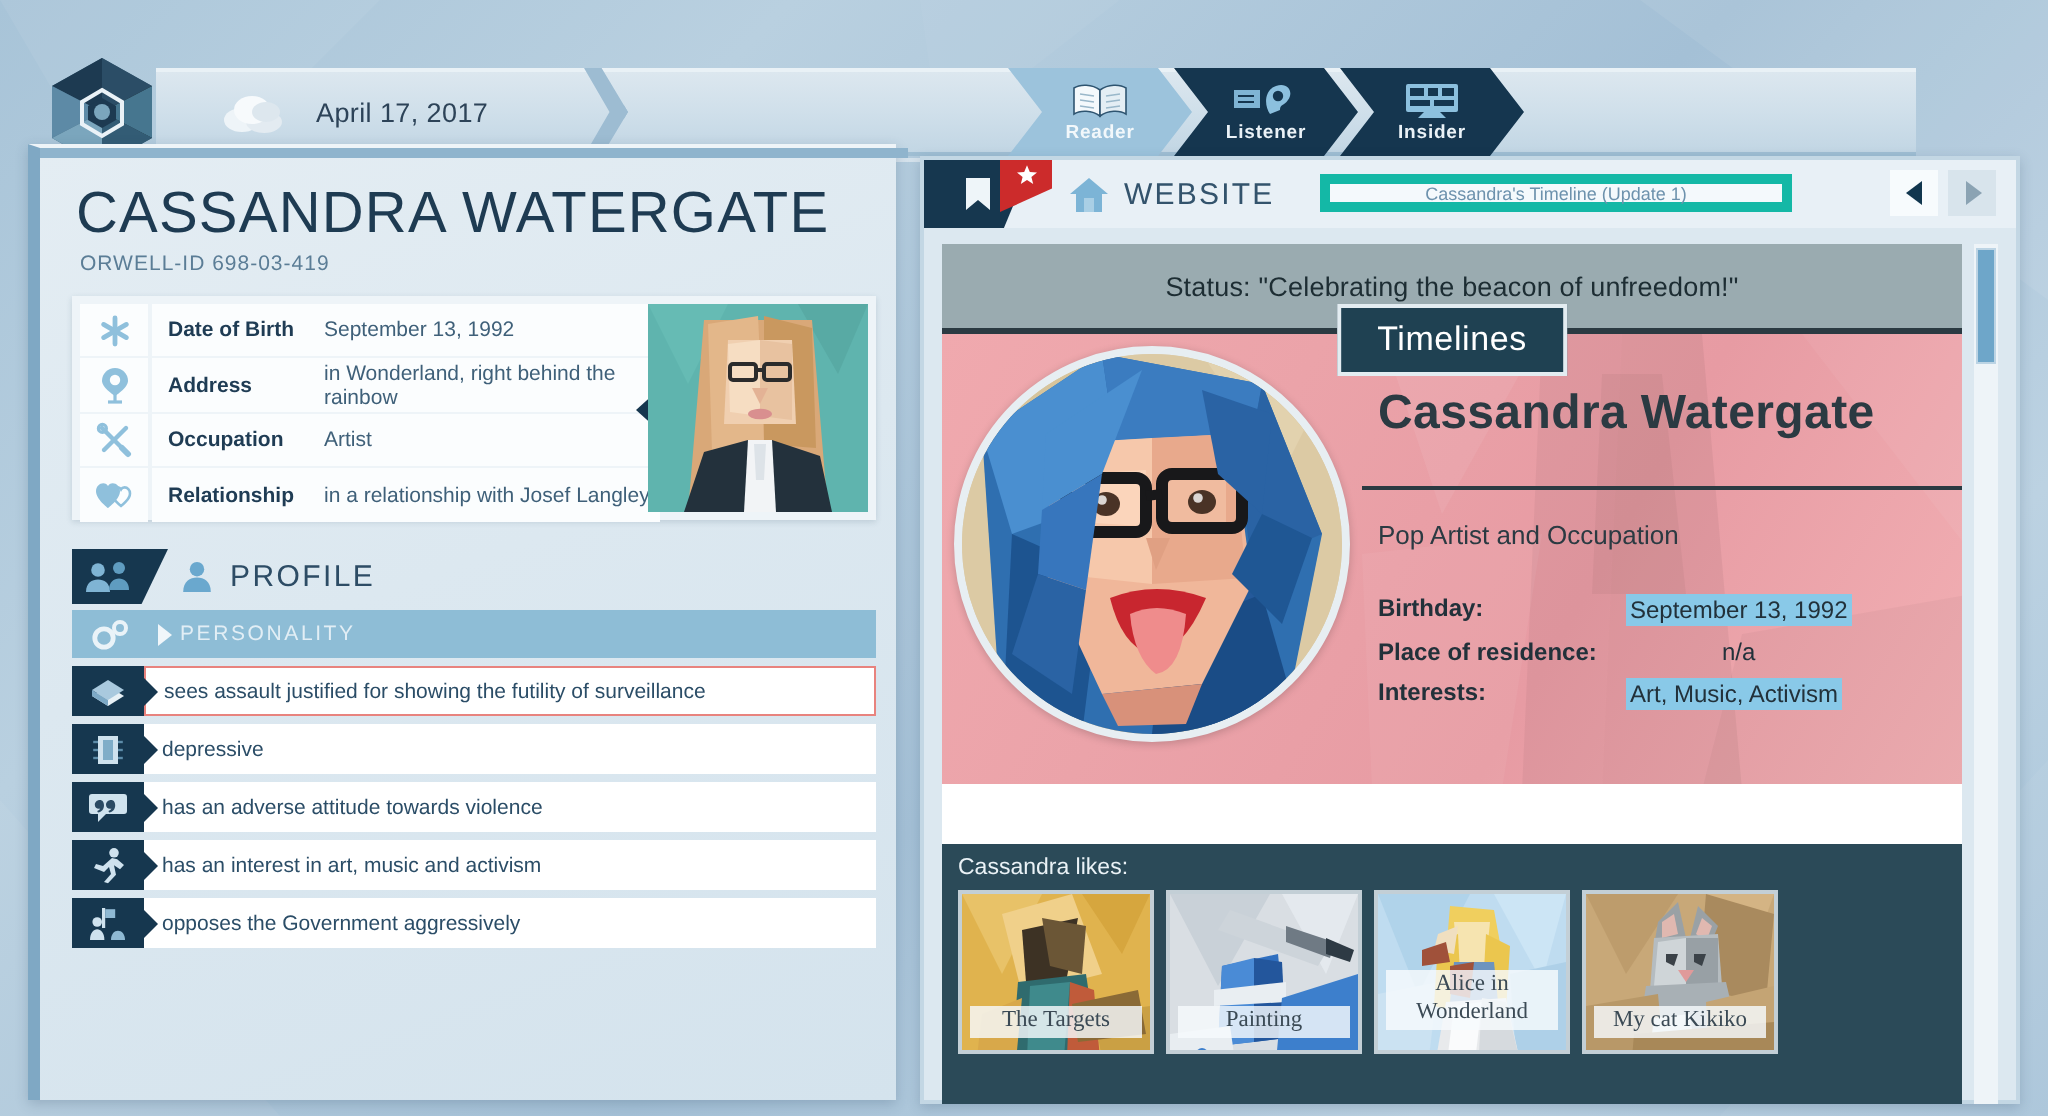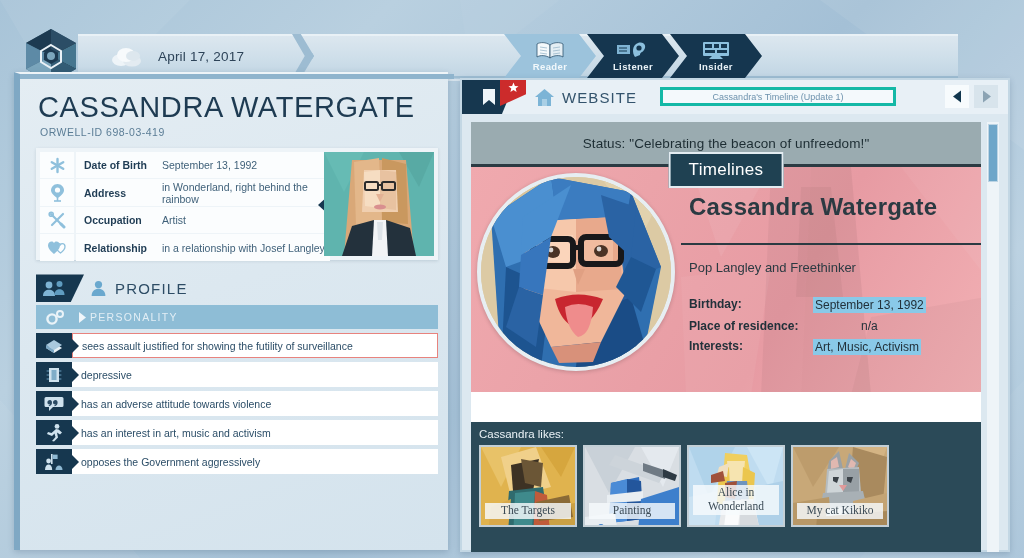--- a/index.html
+++ b/index.html
@@ -135,21 +135,21 @@
   }
   .star-flag {
     position: absolute; left: 38px; top: 0; width: 26px; height: 26px;
     background: #cc2b2b; clip-path: polygon(0 0, 100% 0, 100% 55%, 0 100%);
     display:flex; align-items:flex-start; justify-content:center; padding-top:2px;
   }
   .home-ic { margin-left: 18px; display:flex; align-items:center; }
   .site-label { margin-left: 7px; font-size: 15px; color: #33536c; letter-spacing: 1.1px; font-weight: 300; }
   .url-bar {
     position: absolute; left: 198px; top: 7px; width: 236px; height: 19px;
-    background: #f4f9fc; border: 3px solid #14b8a6;
+    background: #f4f9fc; border: 5px solid #14b8a6;
     display: flex; align-items: center; justify-content: center;
   }
   .url-txt { font-size: 9px; color: #6d92ad; }
   .nav-arrows { position: absolute; right: 10px; top: 5px; display: flex; gap: 5px; }
   .nav-btn { width: 24px; height: 23px; display:flex; align-items:center; justify-content:center; }
   .nav-btn.prev { background: #f7fbfd; }
   .nav-btn.next { background: #d8e4ec; }
 
   .site-body { position: relative; height: 438px; padding: 8px 9px 0 9px; display:flex; }
   .site-viewport { flex: 1; position: relative; overflow: hidden; background: #fff; }
@@ -589,21 +589,21 @@
 
             <polygon points="42,40 90,8 70,60 40,78" fill="#4a8fd0"></polygon>
             <polygon points="40,78 70,60 62,118 38,110" fill="#3776bd"></polygon>
             <polygon points="120,18 155,30 150,80 128,60" fill="#2a63a4"></polygon>
             <polygon points="150,80 175,92 160,135 135,110" fill="#1f5794"></polygon>
             <polygon points="38,110 62,118 55,170 25,150" fill="#2a63a4"></polygon>
           </svg>
         </div>
 
         <div class="hero-name">Cassandra Watergate</div>
-        <div class="hero-sub">Pop Langley and Freethinker</div>
+        <div class="hero-sub">Pop Artist and Occupation</div>
 
         <div class="hero-facts">
           <div class="fact">
             <span class="fact-k">Birthday:</span>
             <span class="fact-v hl">September 13, 1992</span>
           </div>
           <div class="fact">
             <span class="fact-k">Place of residence:</span>
             <span class="fact-v">n/a</span>
           </div>

